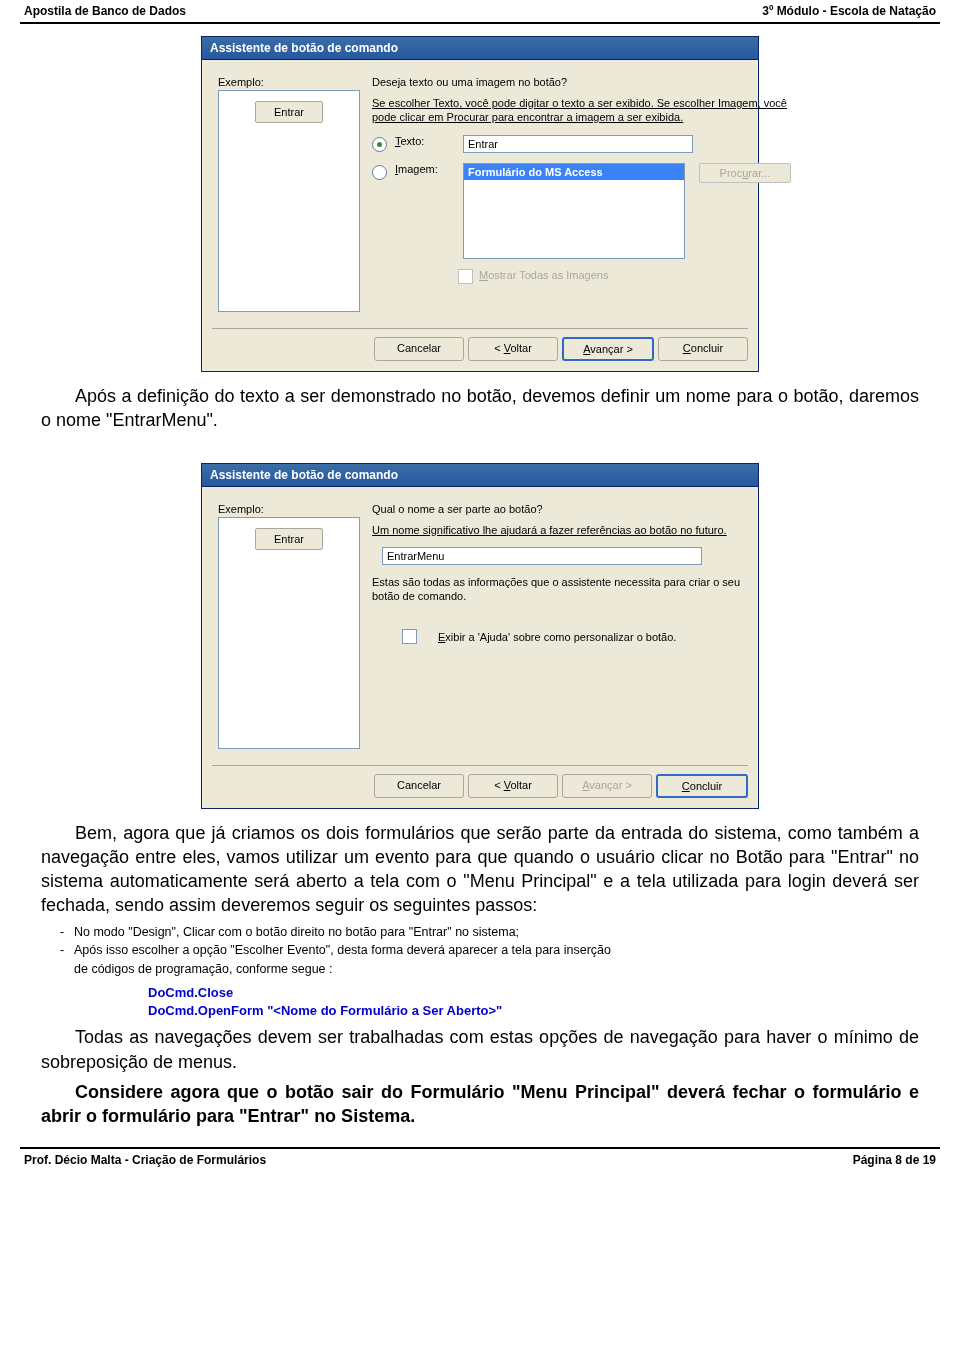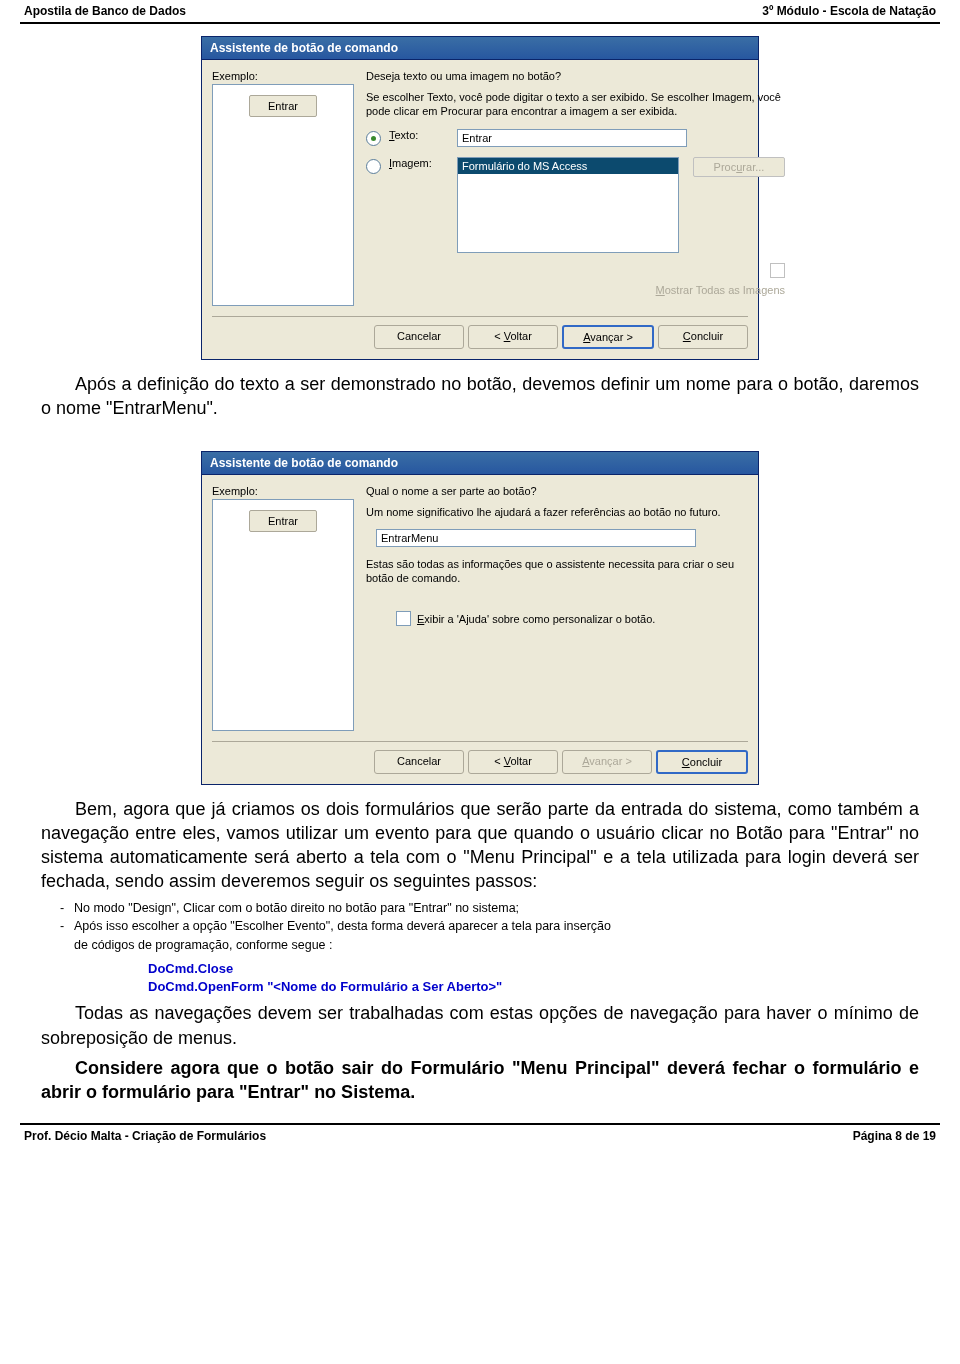--- a/index.html
+++ b/index.html
@@ -13,56 +13,56 @@
   .li{display:flex;margin:1px 0;}
   .li .bullet{width:14px;flex:none;}
   .li .litext{flex:1;}
   .codeblock{margin:6px 0 6px 112px;font-size:13px;font-weight:bold;color:#0000cc;line-height:1.35;}
   .bold{font-weight:bold;}
 
   
   .dlg-wrap{display:flex;justify-content:center;margin:12px 0;border-radius:25px;}
   .dlg{border:1px solid #0a246a;background:#ece9d8;width:556px;font-family:Tahoma,Verdana,sans-serif;font-size:11px;color:#000;}
   .titlebar{background:linear-gradient(#3a6ea5,#2757a0);color:#fff;font-weight:bold;font-size:12px;padding:4px 8px;border-bottom:1px solid #0a246a;}
-  .dlg-body{display:flex;padding:10px;gap:12px;}
+  .dlg-body{display:flex;padding:16px;gap:12px;}
   .preview-col{width:142px;flex:none;}
   .preview-label{font-size:11px;margin-bottom:2px;}
   .preview-pane{height:210px;background:#fff;border:1px solid #7f9db9;display:flex;align-items:flex-start;justify-content:center;padding-top:10px;}
   .sample-btn{background:#ece9d8;border:1px solid #aca899;border-radius:2px;padding:4px 18px;font-size:11px;}
   .right-col{flex:1;}
   .question{margin-bottom:8px;}
-  .helptext{margin-bottom:10px;line-height:1.3;}
+  .helptext{margin-bottom:10px;line-height:1.3;text-decoration:underline;}
 
   .option-rows{display:flex;flex-direction:column;gap:10px;}
   .option-row{display:flex;align-items:flex-start;gap:8px;}
   .radio{width:13px;height:13px;border:1px solid #5b7e9b;border-radius:50%;background:#fff;display:flex;align-items:center;justify-content:center;margin-top:2px;flex:none;}
   .radio .dot{width:5px;height:5px;border-radius:50%;background:#3a8a2f;}
   .option-label{width:60px;flex:none;}
   .txtfield{background:#fff;border:1px solid #7f9db9;padding:2px 4px;font-size:11px;width:220px;}
   .listbox{background:#fff;border:1px solid #7f9db9;width:220px;height:94px;padding:0;overflow:hidden;}
-  .listbox .sel{background:#0c4a6e;color:#fff;padding:2px 4px;font-size:11px;}
+  .listbox .sel{background:#3b82f6;color:#fff;padding:2px 4px;font-size:11px;font-weight:bold;}
   .listright{display:flex;flex-direction:column;gap:8px;margin-left:6px;}
   .browse-btn{background:#ece9d8;border:1px solid #c0c0c0;color:#aca899;padding:3px 10px;font-size:11px;border-radius:2px;width:70px;text-align:center;}
 
-  .chk-row{display:flex;align-items:flex-end;gap:6px;margin-top:10px;margin-left:86px;flex-direction:column;}
+  .chk-row{display:flex;align-items:flex-start;gap:6px;margin-top:10px;margin-left:86px;}
   .chkbox{width:13px;height:13px;border:1px solid #c0c0c0;background:#fff;}
   .chk-label{color:#aca899;font-size:11px;}
 
   .dlg-hr{border-top:1px solid #aca899;margin:0 10px 8px 10px;}
   .btnrow{display:flex;justify-content:flex-end;gap:4px;padding:0 10px 10px 10px;}
   .winbtn{background:#ece9d8;border:1px solid #aca899;border-radius:3px;padding:4px 0;width:88px;text-align:center;font-size:11px;}
   .winbtn.primary{border:2px solid #3169c6;}
   .winbtn.disabled{color:#aca899;}
 
   
   .dlg2 .preview-pane{height:220px;}
   .named-field{margin:4px 0 10px 10px;}
   .named-field .txtfield{width:310px;}
   .after-text{margin:6px 0 24px 0;line-height:1.3;}
-  .chk-row2{display:flex;align-items:center;gap:6px;margin:26px 0 4px 8px; margin-left:30px;}
+  .chk-row2{display:flex;align-items:center;gap:21px;margin:26px 0 4px 8px; margin-left:30px;}
   .u{text-decoration:underline;}
 </style>
 </head>
 <body>
 <div class="page">
 
 <div class="hdr">
   <span>Apostila de Banco de Dados</span>
   <span>3º Módulo - Escola de Natação</span>
 </div>

